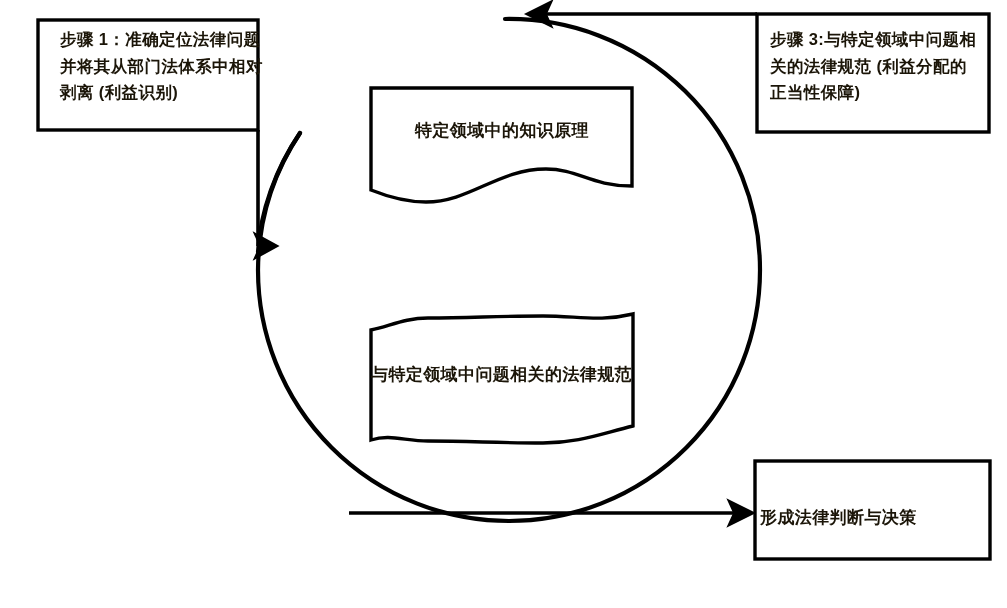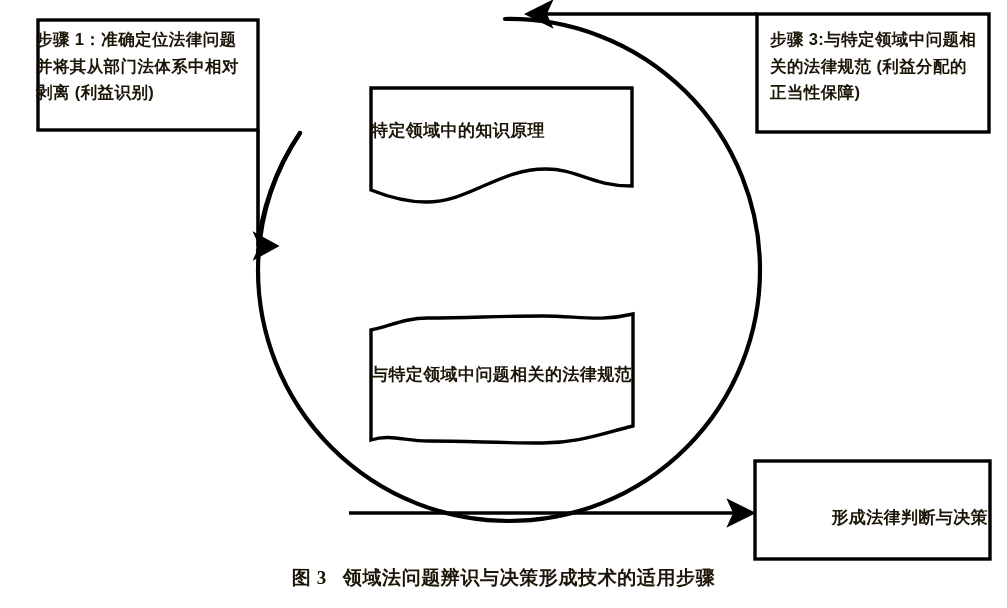--- a/index.html
+++ b/index.html
@@ -28,21 +28,21 @@
   .txt {
     position: absolute;
     color: #1b1508;
     line-height: 1.62;
     white-space: pre-line;
     letter-spacing: 0.4px;
     font-weight: 700;
   }
   
   #step1-text {
-    left: 36px;
+    left: 60px;
     top: 26px;
     width: 206px;
     font-size: 16.5px;
   }
   
   #step3-text {
     left: 770px;
     top: 26px;
     width: 210px;
     font-size: 16.5px;
@@ -52,38 +52,38 @@
     left: 283px;
     top: 240px;
     width: 470px;
     font-size: 17px;
   }
   
   #banner1-text {
     left: 371px;
     top: 117px;
     width: 262px;
-    text-align: left;
+    text-align: center;
     font-size: 17px;
   }
   
   #banner2-text {
     left: 371px;
     top: 360px;
     width: 262px;
     text-align: left;
     font-size: 17px;
     line-height: 1.75;
   }
   
   #decision-text {
     left: 760px;
     top: 504px;
     width: 228px;
-    text-align: right;
+    text-align: left;
     font-size: 17px;
   }
   
   #caption {
     position: absolute;
     left: 0;
     top: 565px;
     width: 1007px;
     text-align: center;
     font-size: 19px;
@@ -152,17 +152,14 @@
 
   <div class="txt" id="step3-text">步骤 3:与特定领域中问题相关的法律规范 (利益分配的正当性保障)</div>
 
 
   <div class="txt" id="banner1-text">特定领域中的知识原理</div>
 
   <div class="txt" id="banner2-text">与特定领域中问题相关的法律规范</div>
 
   <div class="txt" id="decision-text">形成法律判断与决策</div>
 
-  <div id="caption">
-    <span class="cap-no">图 3</span><span>领域法问题辨识与决策形成技术的适用步骤</span>
-  </div>
 
 </div>
 
 </body></html>

